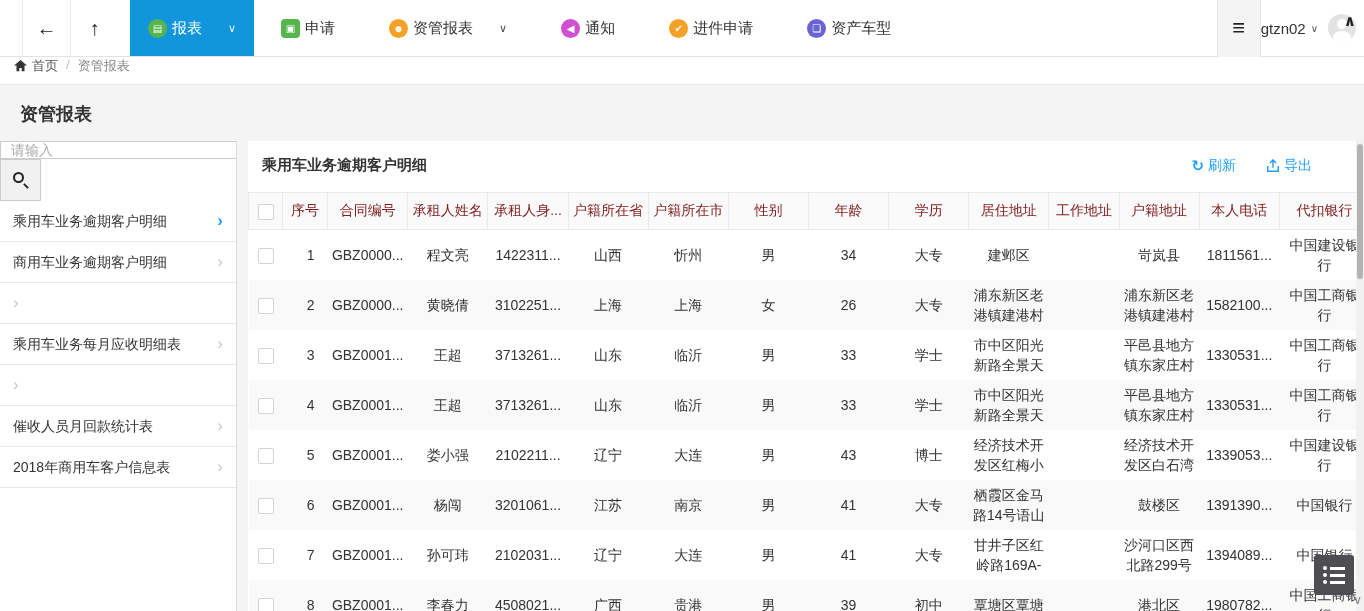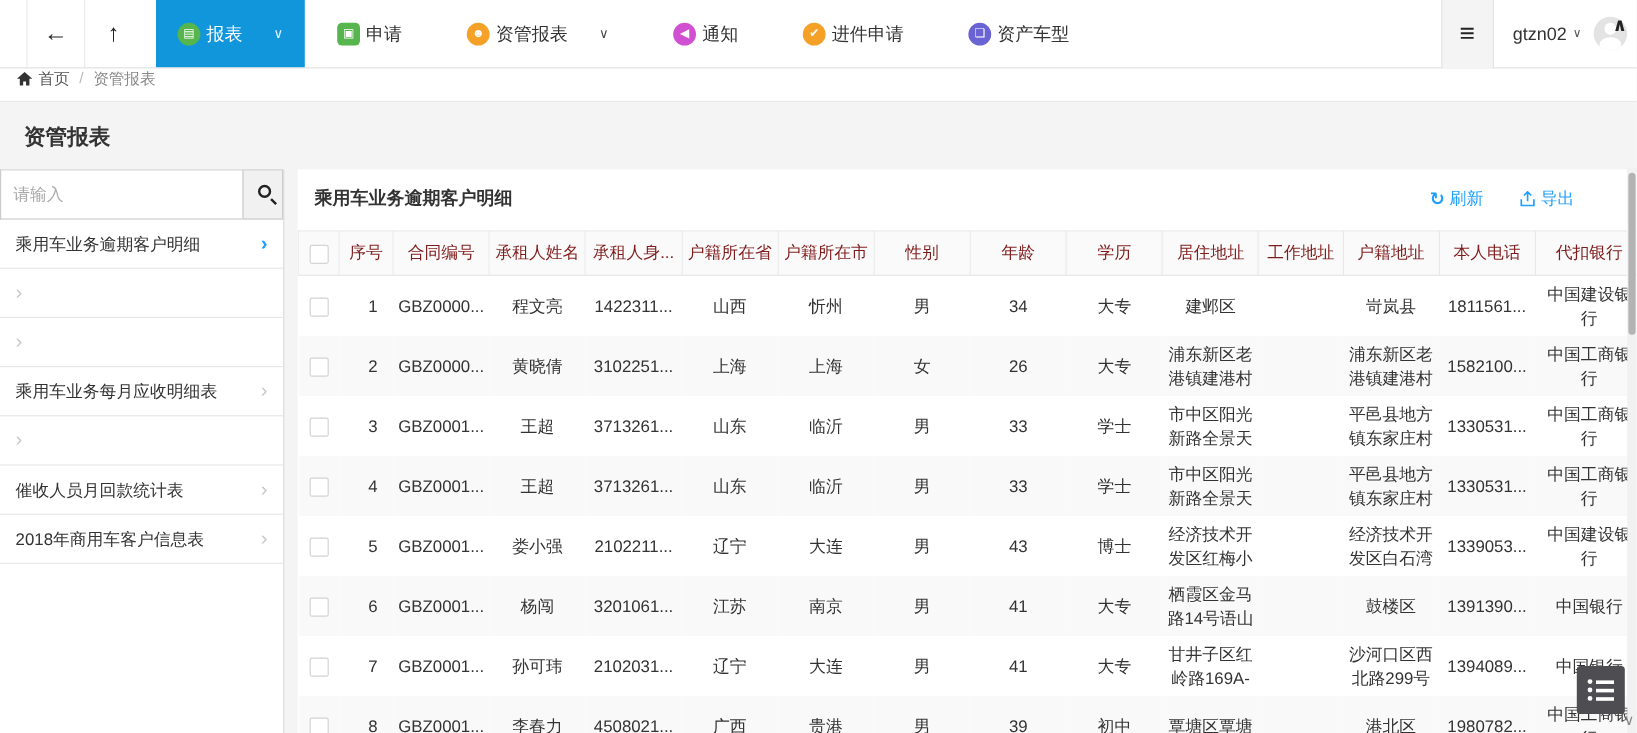--- a/index.html
+++ b/index.html
@@ -29,21 +29,21 @@
   .nav-tab { display:flex; align-items:center; padding:0 27px; cursor:pointer; font-size:15px; color:#333; }
   .nav-tab.active { background:#1296db; color:#fff; padding:0 18px; }
   .tab-icon { width:19px; height:19px; border-radius:50%; color:#fff; font-size:10px;
     display:inline-flex; align-items:center; justify-content:center; margin-right:5px; flex:0 0 19px; }
   .tab-icon.rounded { border-radius:4px; }
   .tab-chevron { font-size:11px; margin-left:26px; opacity:.9; }
   .nav-right { margin-left:auto; display:flex; align-items:center; }
   .hamburger { width:44px; height:57px; background:#f4f4f4; border-left:1px solid #e4e4e4;
     border-right:1px solid #e4e4e4; display:flex; align-items:center; justify-content:center;
     font-size:22px; font-weight:bold; color:#222; cursor:pointer; }
-  .user-menu { display:flex; align-items:center; margin-left:16px; cursor:pointer; font-size:15px; }
+  .user-menu { display:flex; align-items:center; cursor:pointer; font-size:15px; }
   .user-chevron { font-size:10px; margin-left:5px; color:#555; }
   .avatar { width:28px; height:28px; border-radius:50%; background:#e3e3e3; margin:0 8px 0 10px;
     position:relative; overflow:hidden; }
   .avatar:before { content:""; position:absolute; width:10px; height:10px; border-radius:50%;
     background:#fff; left:9px; top:5px; }
   .avatar:after { content:""; position:absolute; width:18px; height:12px; border-radius:50% 50% 0 0;
     background:#fff; left:5px; top:17px; }
   .collapse-up { position:absolute; right:8px; top:12px; font-size:15px; font-weight:bold;
     color:#222; cursor:pointer; }
   
@@ -52,21 +52,21 @@
   .bc-home { display:flex; align-items:center; cursor:pointer; }
   .bc-home svg { margin-right:5px; }
   .bc-sep { color:#bbb; margin:0 8px; }
   .bc-current { color:#888; }
   
   .page-title { font-size:18px; font-weight:bold; color:#333; padding:17px 0 15px 20px; }
   
   .content { flex:1; display:flex; overflow:hidden; }
   .sidebar { width:237px; min-width:237px; background:#fff; border-right:1px solid #d9d9d9;
     margin-right:11px; }
-  .search-row { display:flex; }
+  .search-row { display:flex;flex-direction:column; }
   .search-input { flex:1; height:42px; border:1px solid #ccc; border-right:none; padding:0 10px;
     font-size:14px; color:#333; outline:none; font-family:inherit; }
   .search-input::placeholder { color:#aaa; }
   .search-btn { width:41px; height:42px; background:#f1f1f1; border:1px solid #ccc;
     cursor:pointer; position:relative; }
   .mag { position:absolute; left:12px; top:12px; width:11px; height:11px;
     border:2px solid #222; border-radius:50%; }
   .mag:after { content:""; position:absolute; width:2px; height:6px; background:#222;
     transform:rotate(-45deg); left:10px; top:9px; }
   .side-item { height:41px; line-height:40px; border-bottom:1px solid #e8e8e8; padding:0 13px;
@@ -171,20 +171,21 @@
       <button class="search-btn">
         <span class="mag"></span>
       </button>
     </div>
     <div>
         <div class="side-item active">
           <span class="side-label">乘用车业务逾期客户明细</span>
           <span class="side-chevron">›</span>
         </div>
         <div class="side-item">
+          <span class="side-label">商用车业务逾期客户明细</span>
           <span class="side-chevron">›</span>
         </div>
         <div class="side-item">
           <span class="side-chevron">›</span>
         </div>
         <div class="side-item">
           <span class="side-label">乘用车业务每月应收明细表</span>
           <span class="side-chevron">›</span>
         </div>
         <div class="side-item">

